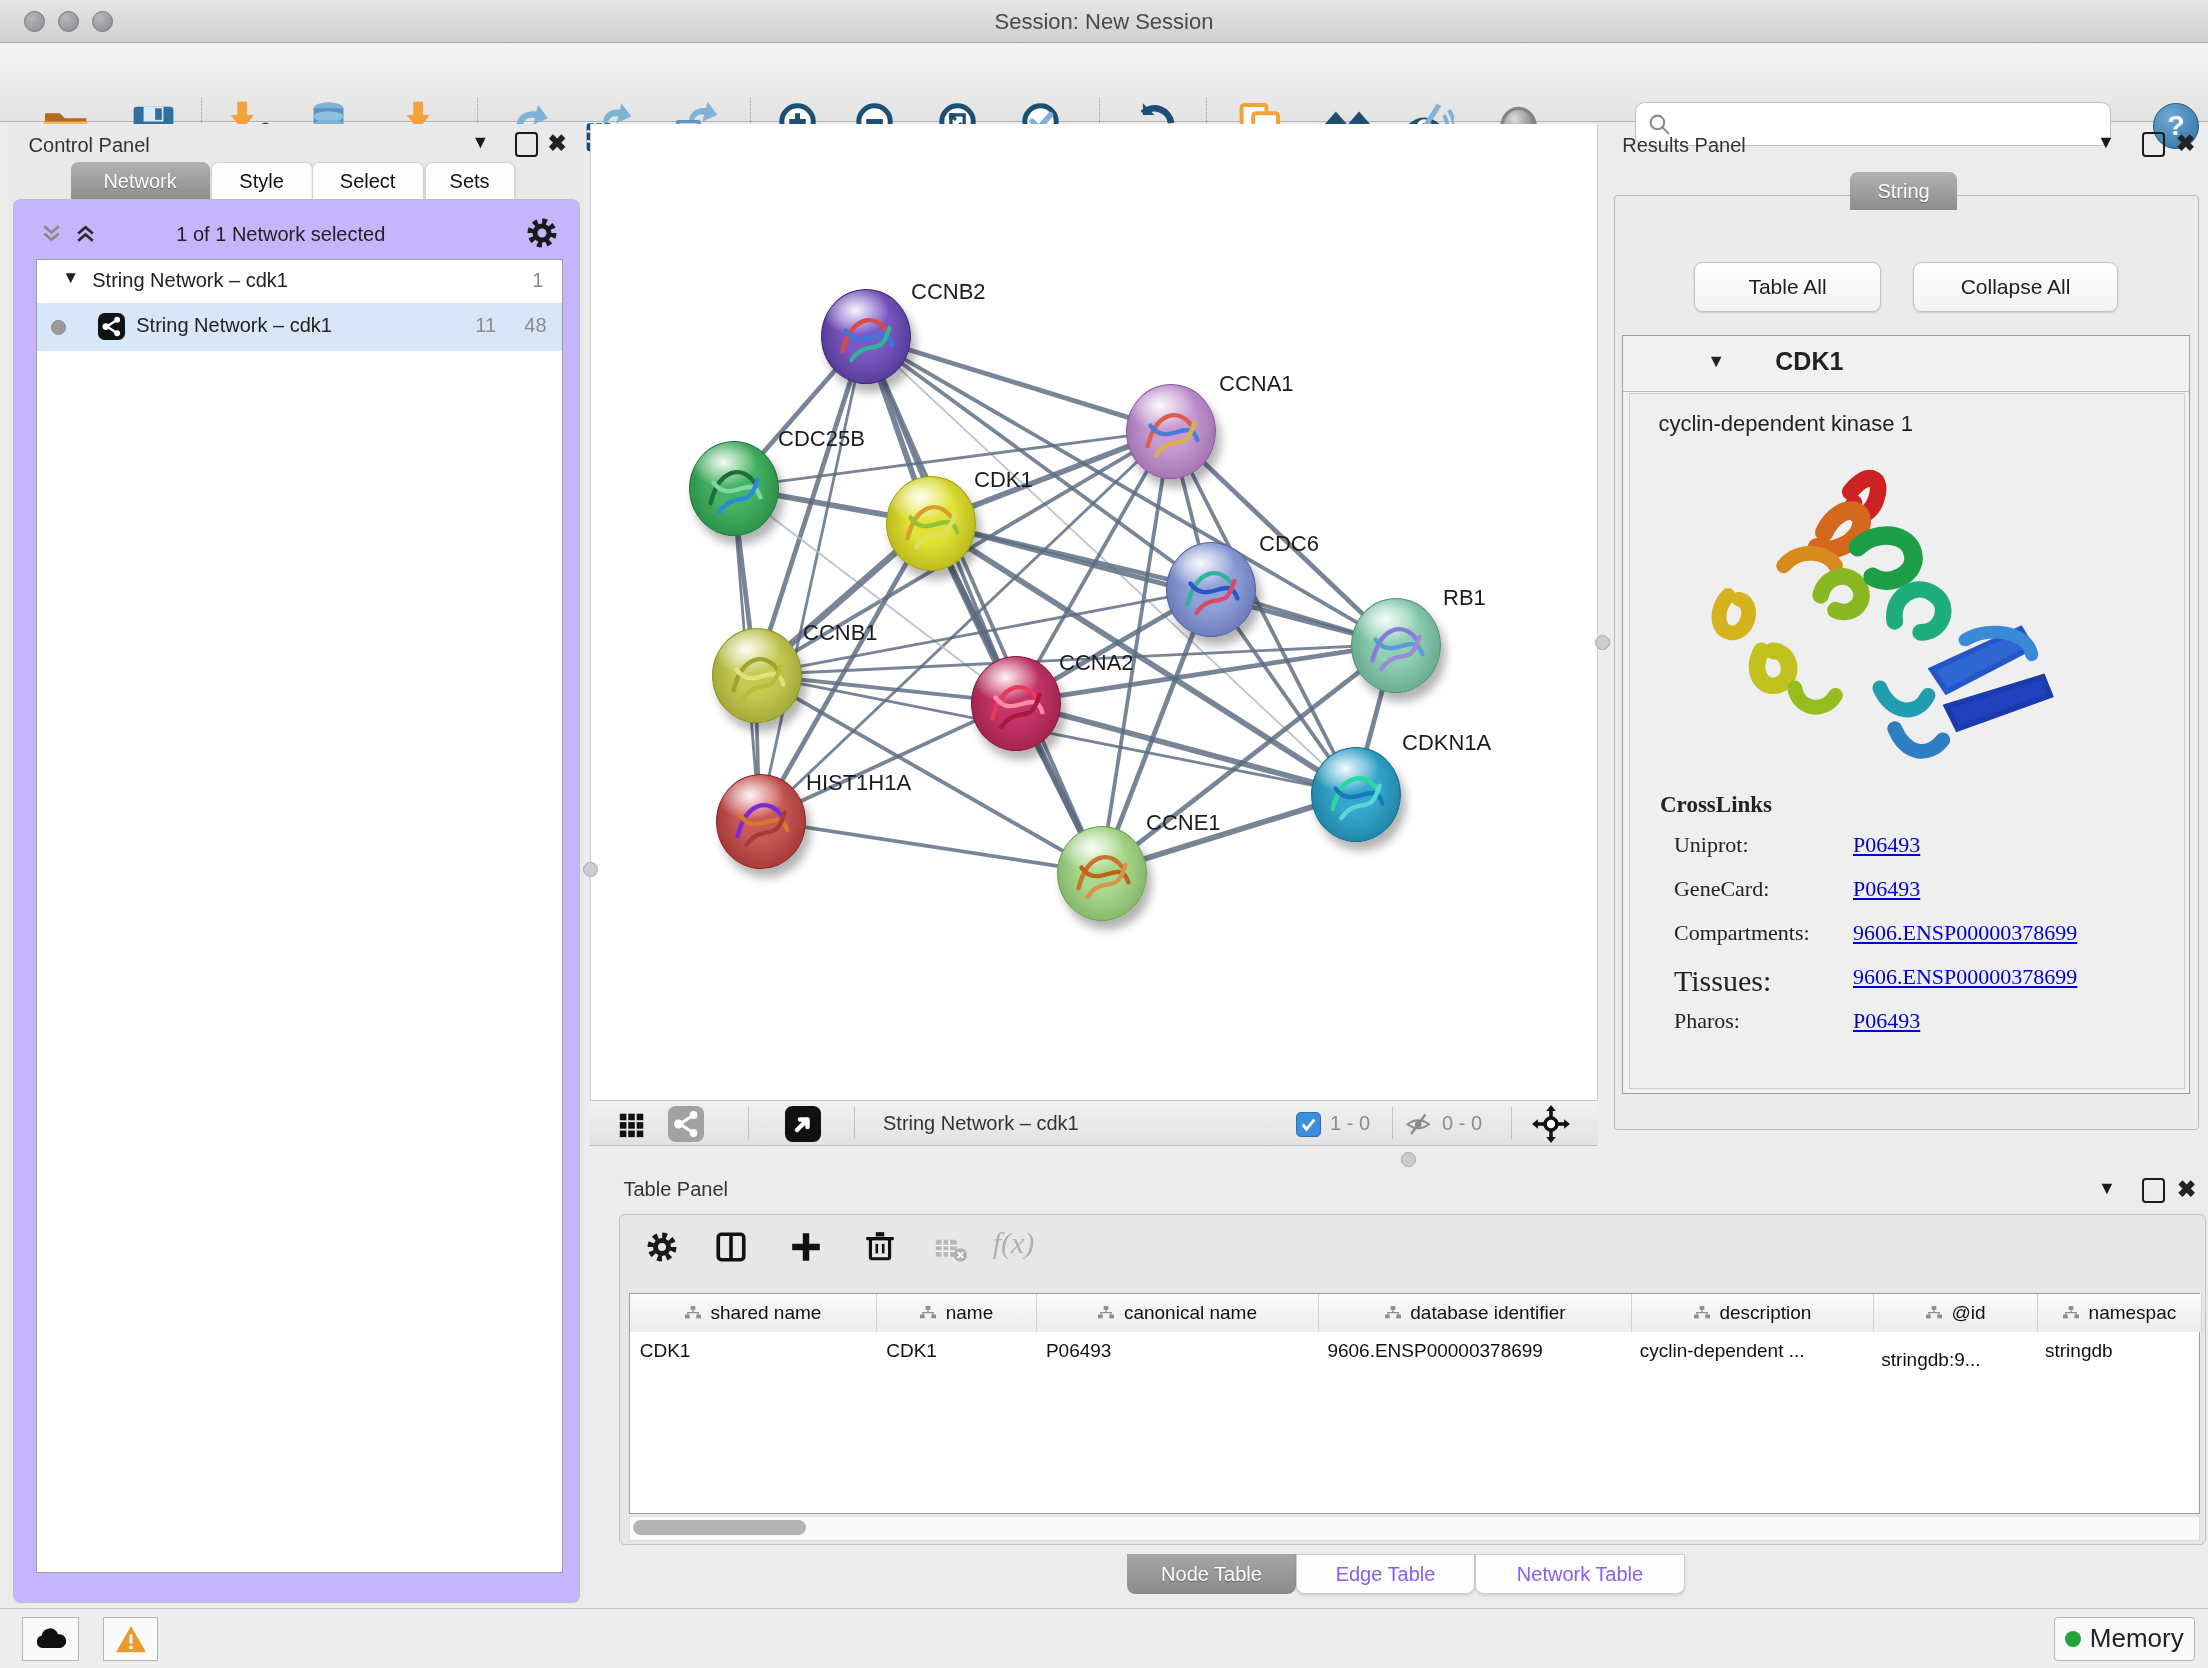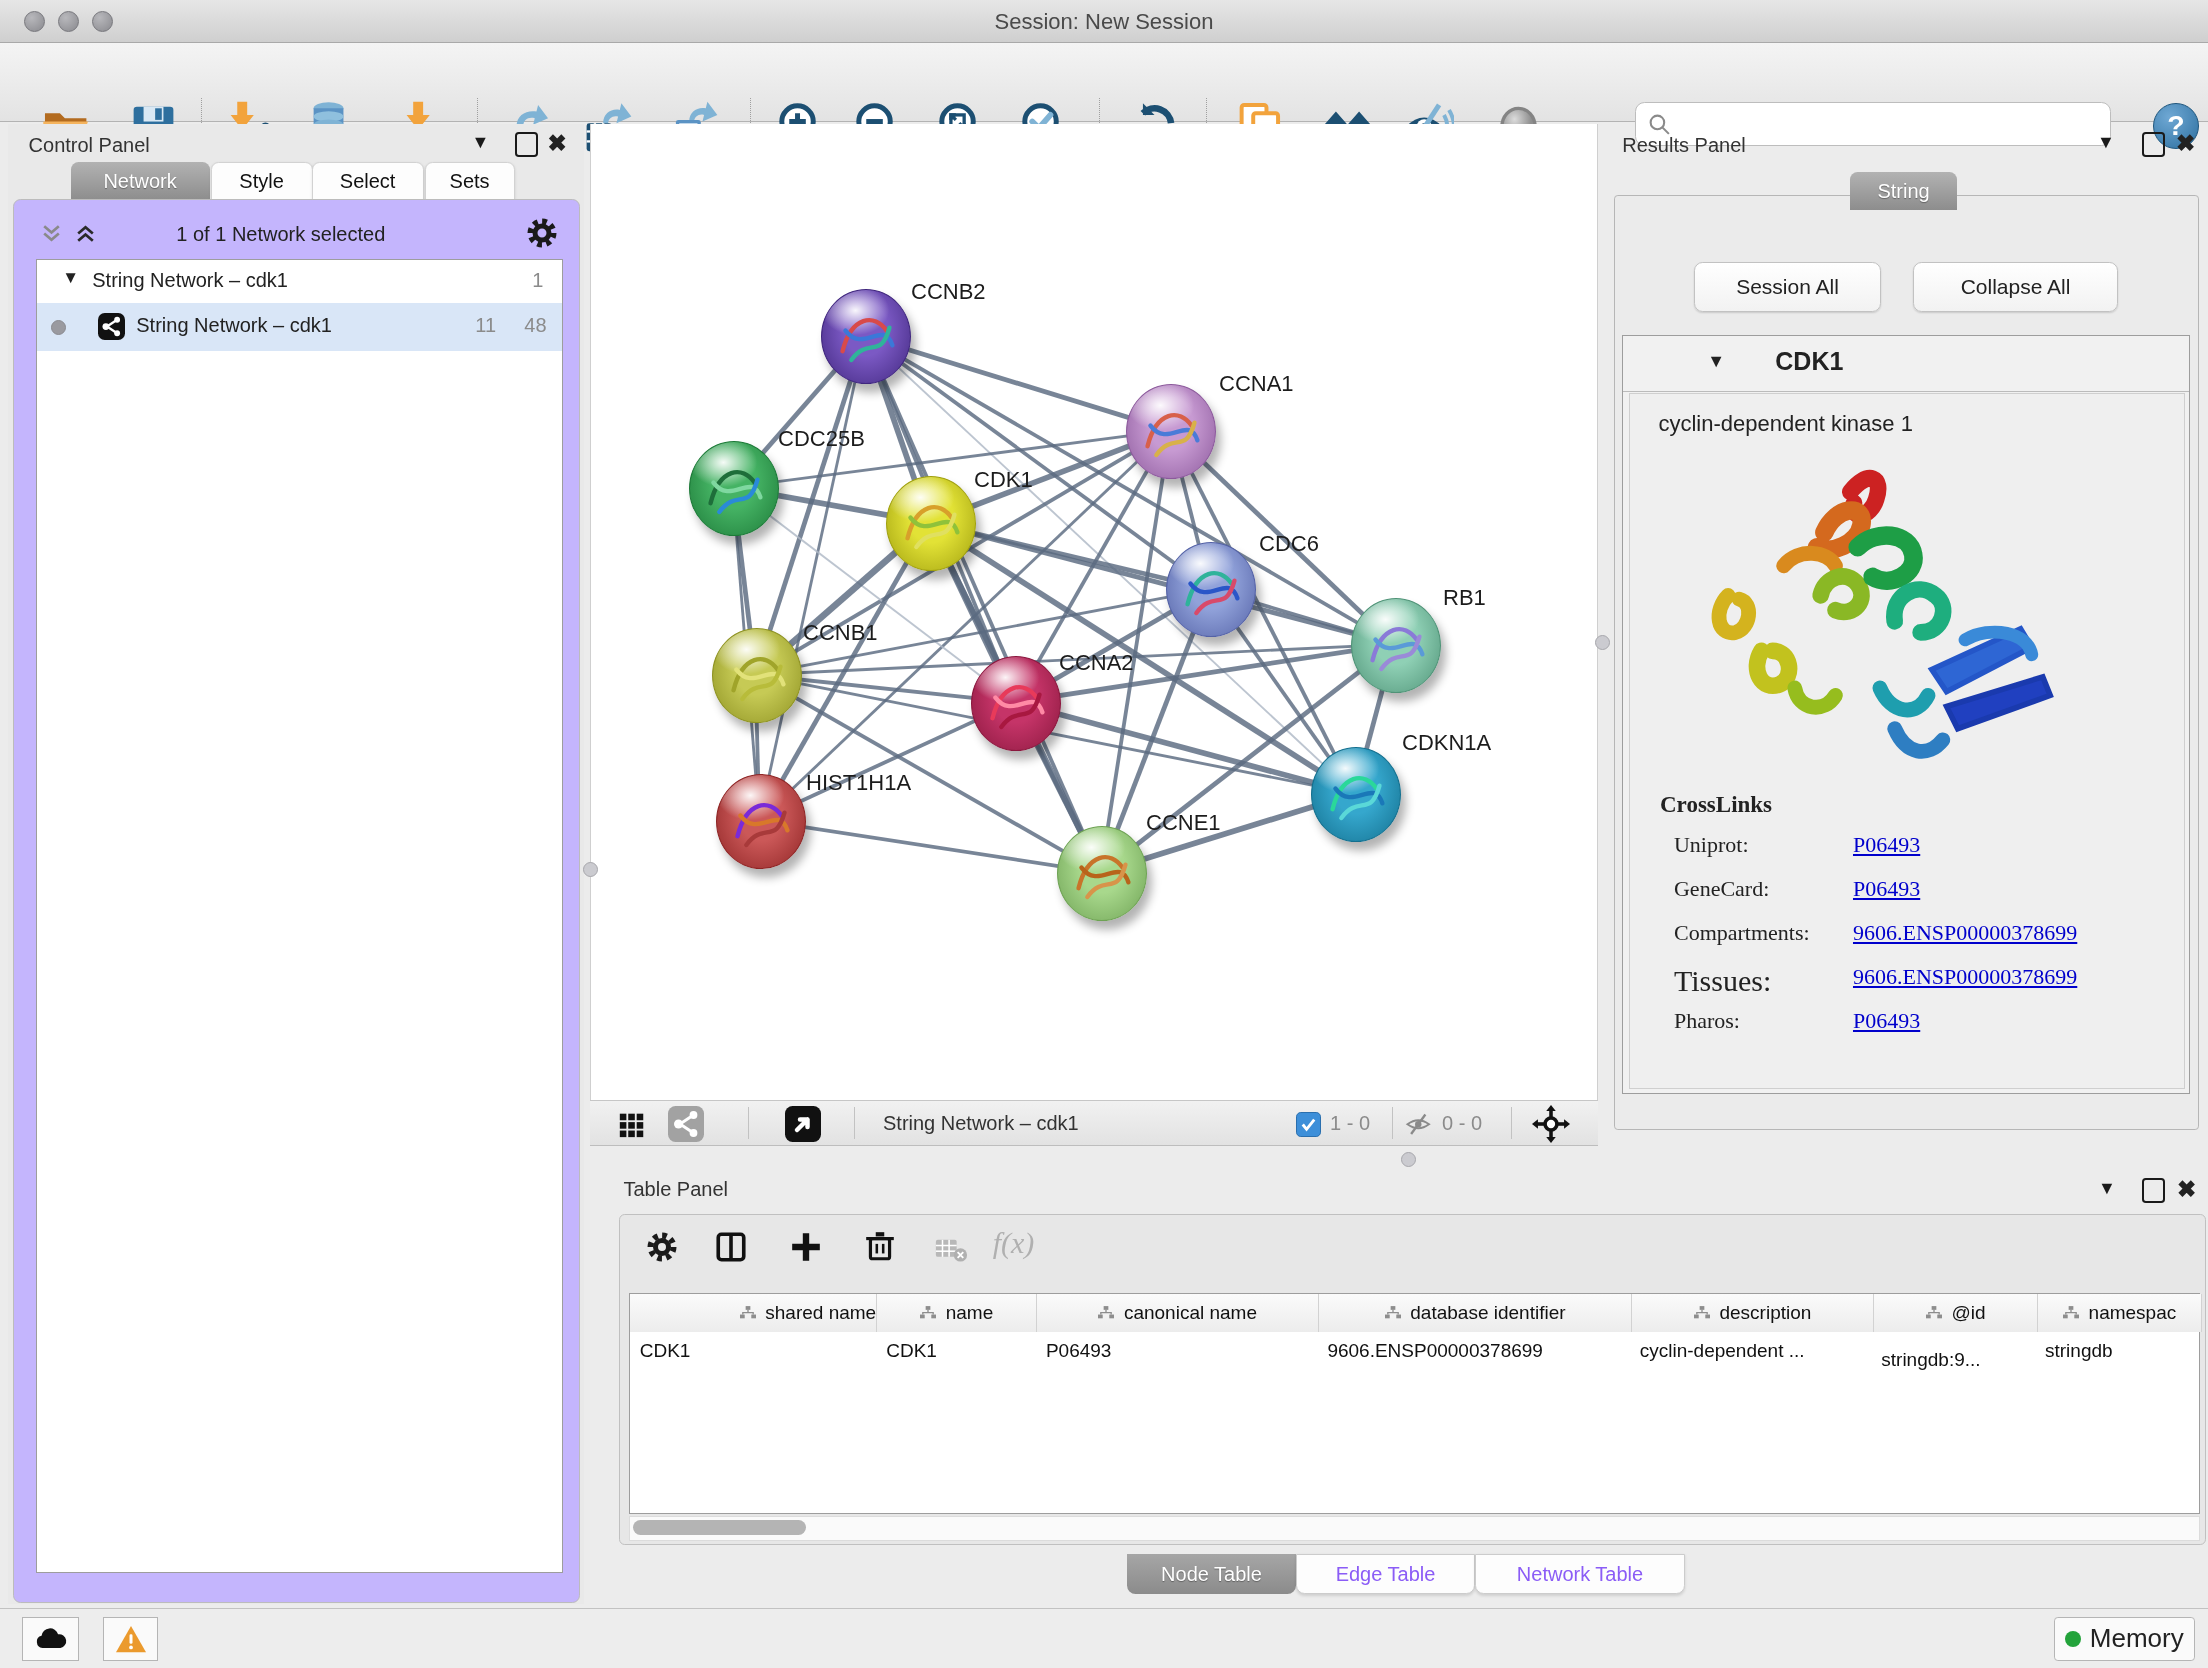--- a/index.html
+++ b/index.html
@@ -489,21 +489,21 @@
 
 <div class="abs" style="left:1609px;top:124px;width:599px;height:1027px">
   <div class="abs phead" style="left:13.3px;top:9.5px">Results Panel</div>
   <span class="abs pctl" style="left:488px;top:7.6px">▼</span>
   <span class="abs" style="left:533px;top:7.6px;width:19px;height:21px;border:2.9px solid #1a1a1a;border-radius:3.8px"></span>
   <span class="abs" style="left:567px;top:5.7px;font-size:23px;font-weight:bold">✖</span>
 
   <div class="abs" style="left:4.8px;top:71px;width:583px;height:933px;background:#ebebeb;border:1px solid #b6b6b6;border-radius:3.8px"></div>
   <div class="abs tab on" style="left:241px;top:48px;width:107px">String</div>
 
-  <div class="abs btn" style="left:85px;top:138px;width:185px;height:48px">Session All</div>
+  <div class="abs btn" style="left:85px;top:138px;width:185px;height:48px">Table All</div>
   <div class="abs btn" style="left:304px;top:138px;width:203px;height:48px">Collapse All</div>
 
   <div class="abs" style="left:13.3px;top:211px;width:566px;height:757px;background:#f1f1f1;border:1px solid #9d9d9d">
     <div class="abs" style="left:0;top:0;width:566px;height:55px;border-bottom:1px solid #bbb">
       <span class="abs" style="left:84px;top:15px;font-size:18px">▼</span>
       <span class="abs" style="left:152px;top:11.4px;font-size:25px;font-weight:bold">CDK1</span>
     </div>
     <div class="abs" style="left:5.7px;top:57px;width:554px;height:694px;background:#efefef;border:1px solid #cfcfcf">
       <div class="abs" style="left:28.5px;top:17px;font-size:22px">cyclin-dependent kinase 1</div>
 
@@ -590,21 +590,21 @@
             <line x1="9" y1="4" x2="9" y2="22"></line>
             <line x1="16" y1="4" x2="16" y2="22"></line>
           </g>
           <circle cx="28" cy="20" r="7" fill="#b0b0b0"></circle>
           <path d="M25 17l6 6M31 17l-6 6" stroke="#fff" stroke-width="2"></path>
         </svg></span>
     <span class="abs" style="left:373px;top:11.4px;font-size:30px;font-style:italic;color:#b0b0b0;font-family:'Liberation Serif',serif">f(x)</span>
 
     <div class="abs whitebox" style="left:9.5px;top:78px;width:1569px;height:219px">
       <div id="thead" class="abs" style="left:0;top:0;height:38px;display:flex">
-          <div class="th" style="width: 247px; justify-content: flex-end;">
+          <div class="th" style="width: 247px;">
             <svg width="16" height="14.3" viewBox="0 0 17 15">
               <g fill="#8d8d8d">
                 <rect x="6" y="0" width="5" height="4"></rect>
                 <rect x="0" y="9" width="5" height="4"></rect>
                 <rect x="12" y="9" width="5" height="4"></rect>
               </g>
               <path d="M8.5 4v3M3 9V7h11v2" stroke="#8d8d8d" fill="none" stroke-width="1.4"></path>
             </svg>
             <span>shared name</span>
           </div>

